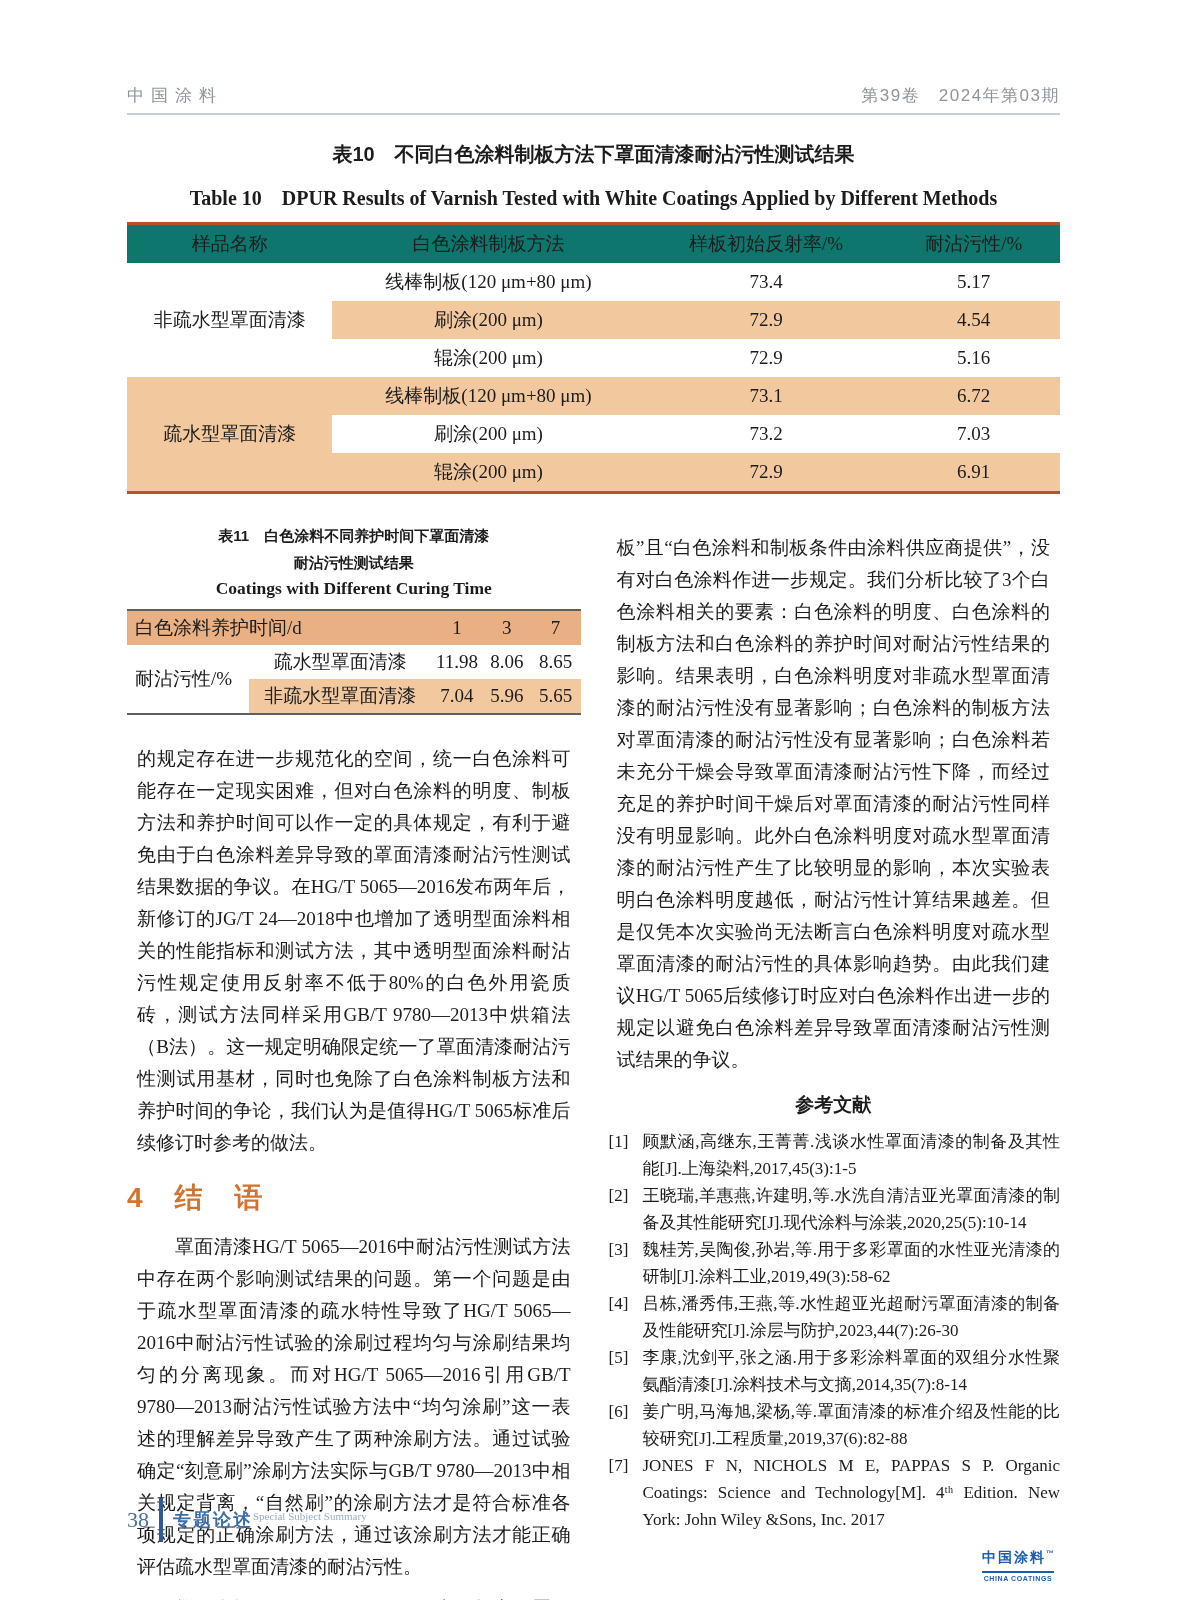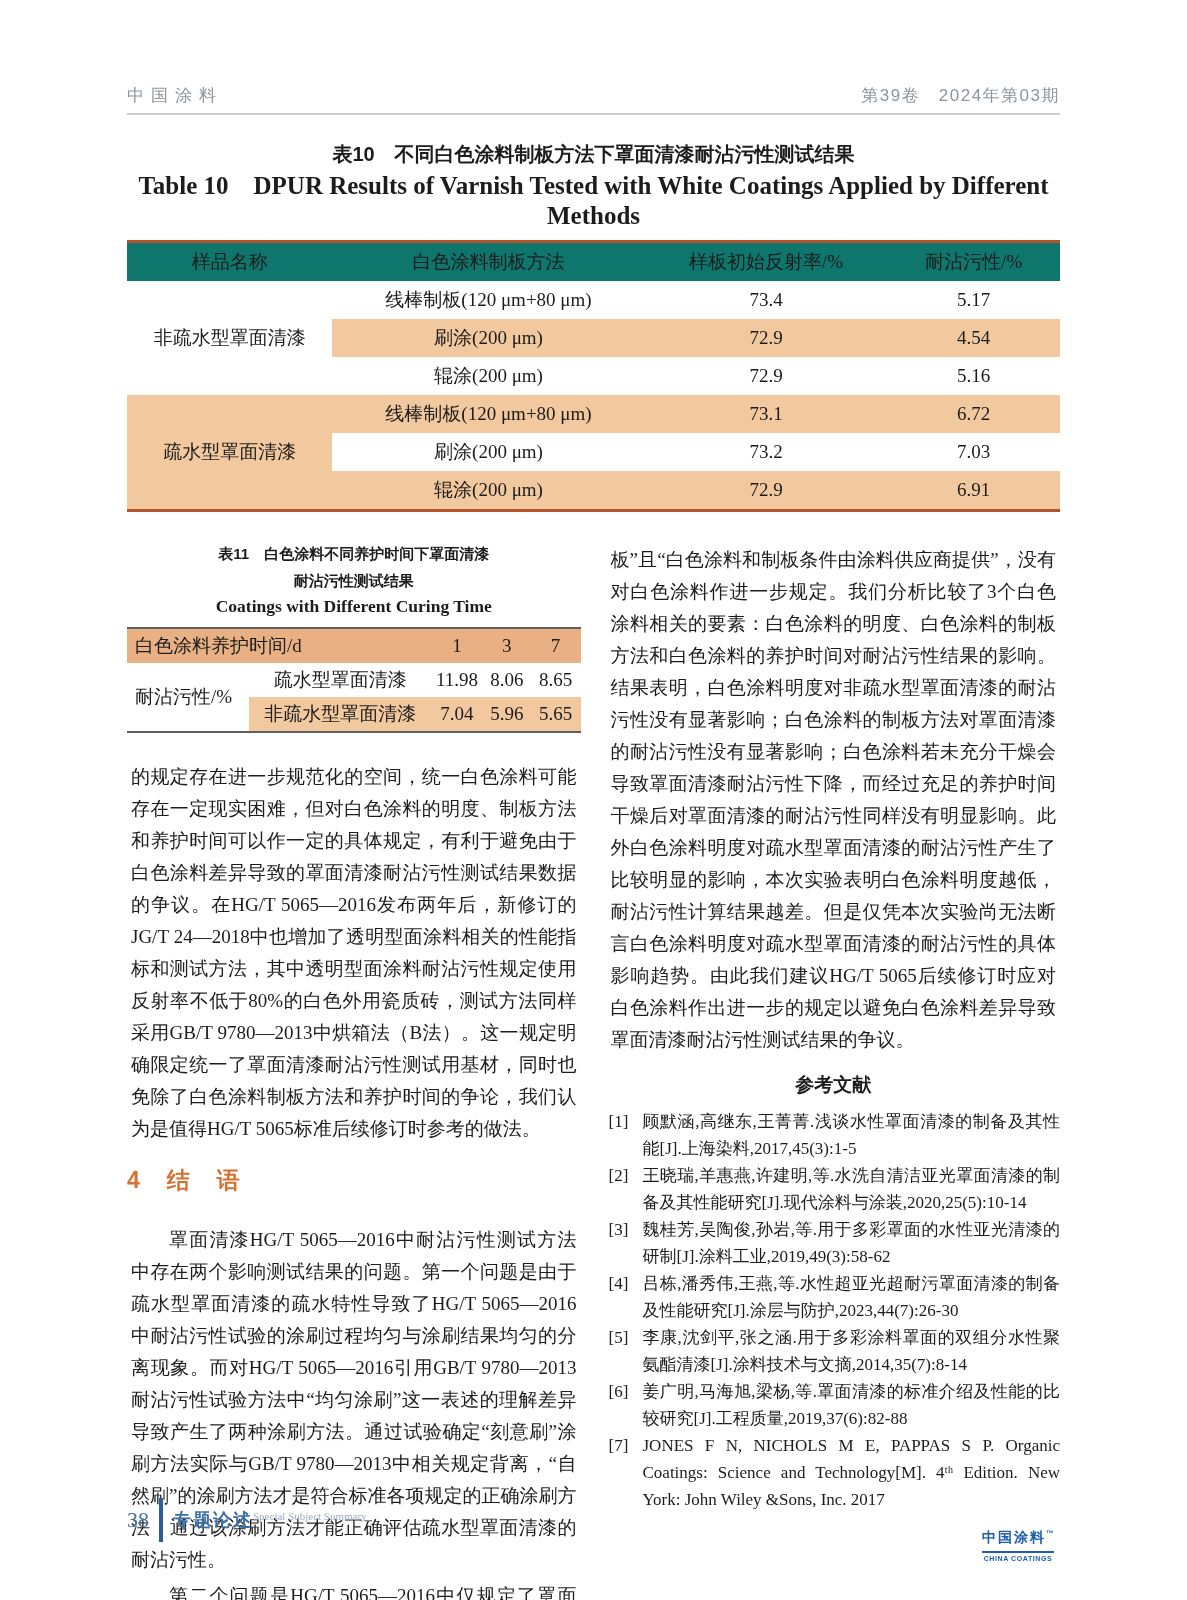--- a/index.html
+++ b/index.html
@@ -12,45 +12,45 @@
   
   .page-header{display:flex;justify-content:space-between;align-items:baseline;
     color:#8d959c;font-size:17px;font-family:"Liberation Sans","DejaVu Sans",sans-serif;}
   .journal-name{letter-spacing:7px;}
   .issue-info{letter-spacing:1.5px;}
   .header-rule{border-bottom:2px solid #c9ced2;margin-top:6px;}
 
   
   .t10-title-cn{margin-top:26px;text-align:center;font-weight:bold;font-size:20px;
     font-family:"Liberation Sans","DejaVu Sans",sans-serif;}
-  .t10-title-en{margin-top:1px;text-align:center;font-weight:bold;font-size:25px;}
+  .t10-title-en{margin-top:17px;text-align:center;font-weight:bold;font-size:20px;}
   table{border-collapse:collapse;table-layout:fixed;}
   .t10{width:100%;margin-top:10px;border-top:3px solid #b4542b;border-bottom:3px solid #b4542b;}
   .t10 td{text-align:center;font-size:19px;padding:6px 4px;height:24px;}
   .t10 tr.thead td{background:#0f766e;}
   td.orange{background:#f2c89f;}
 
   
   .columns{display:flex;gap:26px;margin-top:28px;}
   .col{flex:1;min-width:0;}
 
   
   .t11-cap-cn{text-align:center;font-weight:bold;font-size:15px;line-height:27px;
     font-family:"Liberation Sans","DejaVu Sans",sans-serif;}
   .t11-cap-en{text-align:center;font-weight:bold;font-size:17.5px;line-height:25px;}
   .t11{width:100%;margin-top:8px;border-top:2px solid #5f5f5f;border-bottom:2px solid #5f5f5f;}
   .t11 td{font-size:19px;padding:4px 2px;text-align:center;height:23px;}
   .t11 .hleft{text-align:left;padding-left:8px;margin-top:32px;}
   .t11 tr.thead td{background:#e9b183;}
 
   
-  .body-p{font-size:19px;line-height:32px;text-align:justify;margin:4px;}
+  .body-p{font-size:19px;line-height:32px;text-align:justify;margin:10px;}
   .body-p.first{margin-top:28px;}
   .indent{text-indent:2em;}
-  .section-heading{color:#d3732f;font-size:23px;font-weight:bold;margin:20px 0 28px 0;
+  .section-heading{color:#d3732f;font-size:28px;font-weight:bold;margin:20px 0 14px 0;
     font-family:"Liberation Sans","DejaVu Sans",sans-serif;letter-spacing:2px;}
 
   
   .ref-heading{text-align:center;font-weight:bold;font-size:19px;margin:16px 0 10px 0;
     font-family:"Liberation Sans","DejaVu Sans",sans-serif;}
   .ref-item{position:relative;padding-left:36px;font-size:17px;line-height:27px;text-align:justify;}
   .ref-num{position:absolute;left:2px;}
 
   
   .logo{margin-top:16px;display:flex;flex-direction:column;align-items:flex-end;margin-right:6px;}

